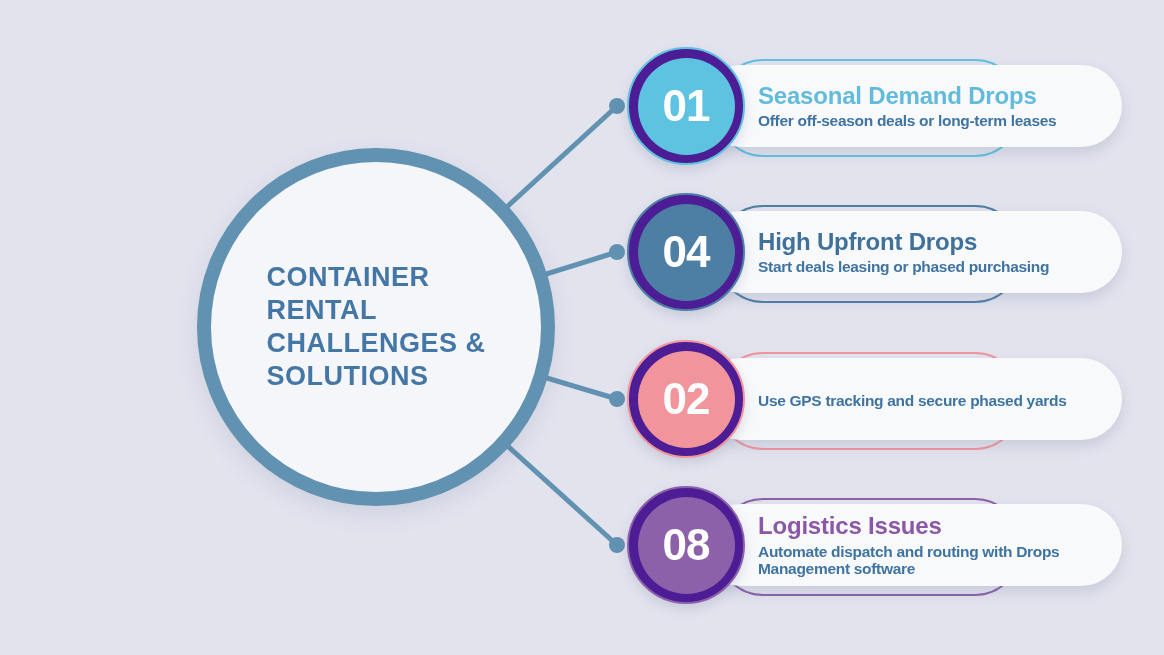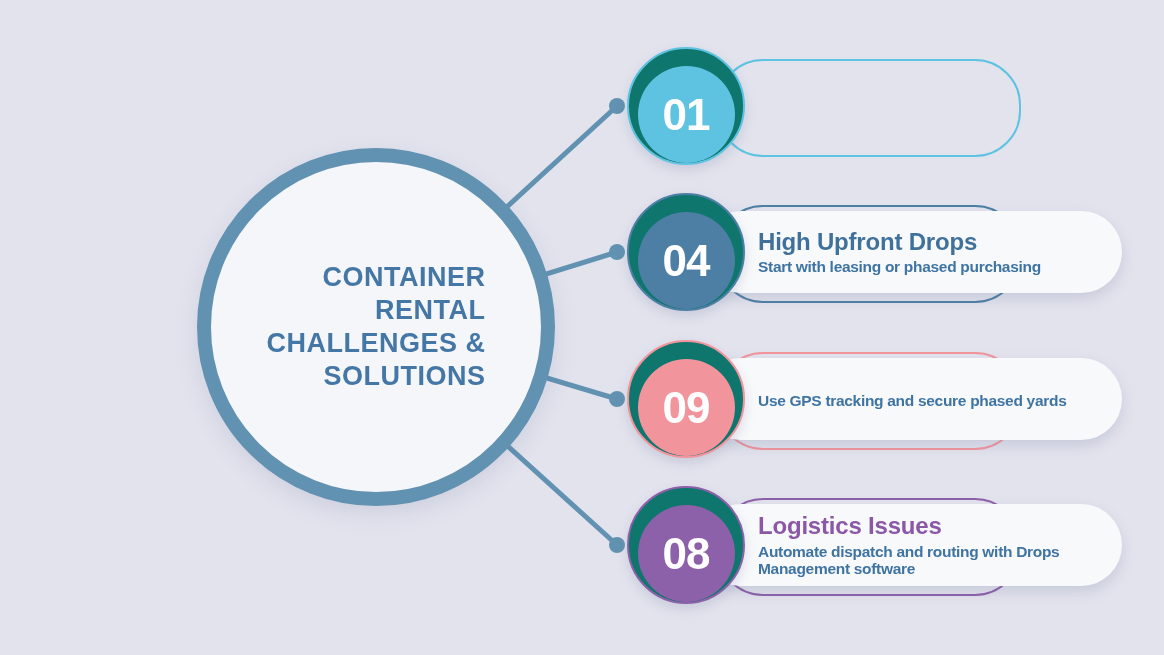--- a/index.html
+++ b/index.html
@@ -40,21 +40,21 @@
     border: 14px solid var(--steel, #6292b1);
     border-radius: 50%;
     z-index: 2;
     display: flex;
     align-items: center;
     justify-content: center;
     box-shadow: 0 8px 22px rgba(90, 100, 140, 0.14);
   }
   .center-title {
     white-space: pre-line;
-    text-align: right;
+    text-align: left;
     font-size: 27px;
     line-height: 1.23;
     font-weight: bold;
     letter-spacing: 0.5px;
     color: var(--centertext, #4477a5);
   }
 
   
   .item {
     position: absolute;
@@ -113,24 +113,24 @@
   }
 
   .badge {
     position: absolute;
     left: 0;
     top: 0;
     width: 114px;
     height: 114px;
     border: 2px solid var(--c);
     border-radius: 50%;
-    background: #0f766e;
+    background: #4c1d95;
     z-index: 2;
     display: flex;
-    align-items: flex-end;
+    align-items: center;
     justify-content: center;
     box-shadow: 0 5px 12px rgba(110, 120, 155, 0.22);
   }
   .badge-inner {
     width: 97px;
     height: 97px;
     border-radius: 50%;
     background: var(--c);
     color: #ffffff;
     display: flex;
@@ -159,43 +159,47 @@
 
   <div class="center-circle">
     <div class="center-title">CONTAINER
 RENTAL
 CHALLENGES &amp;
 SOLUTIONS</div>
   </div>
 
   <div class="item i0" style="--c: #5ec2e1; --tc: #62bbdd;">
     <div class="deco"></div>
+    <div class="card">
+      <div class="card-title">Seasonal Demand Drops</div>
+      <div class="card-subtitle">Offer off-season deals or long-term leases</div>
+    </div>
     <div class="badge">
       <div class="badge-inner">01</div>
     </div>
   </div>
 
   <div class="item i1" style="--c: #4d7fa5; --tc: #40719b;">
     <div class="deco"></div>
     <div class="card">
       <div class="card-title">High Upfront Drops</div>
-      <div class="card-subtitle">Start with leasing or phased purchasing</div>
+      <div class="card-subtitle">Start deals leasing or phased purchasing</div>
     </div>
     <div class="badge">
       <div class="badge-inner">04</div>
     </div>
   </div>
 
   <div class="item i2" style="--c: #f2949c; --tc: #f0838d;">
     <div class="deco"></div>
     <div class="card">
       <div class="card-subtitle">Use GPS tracking and secure phased yards</div>
     </div>
     <div class="badge">
-      <div class="badge-inner">09</div>
+      <div class="badge-inner">02</div>
     </div>
   </div>
 
   <div class="item i3" style="--c: #8d60aa; --tc: #8b57a7;">
     <div class="deco"></div>
     <div class="card">
       <div class="card-title">Logistics Issues</div>
       <div class="card-subtitle">Automate dispatch and routing with Drops
 Management software</div>
     </div>

